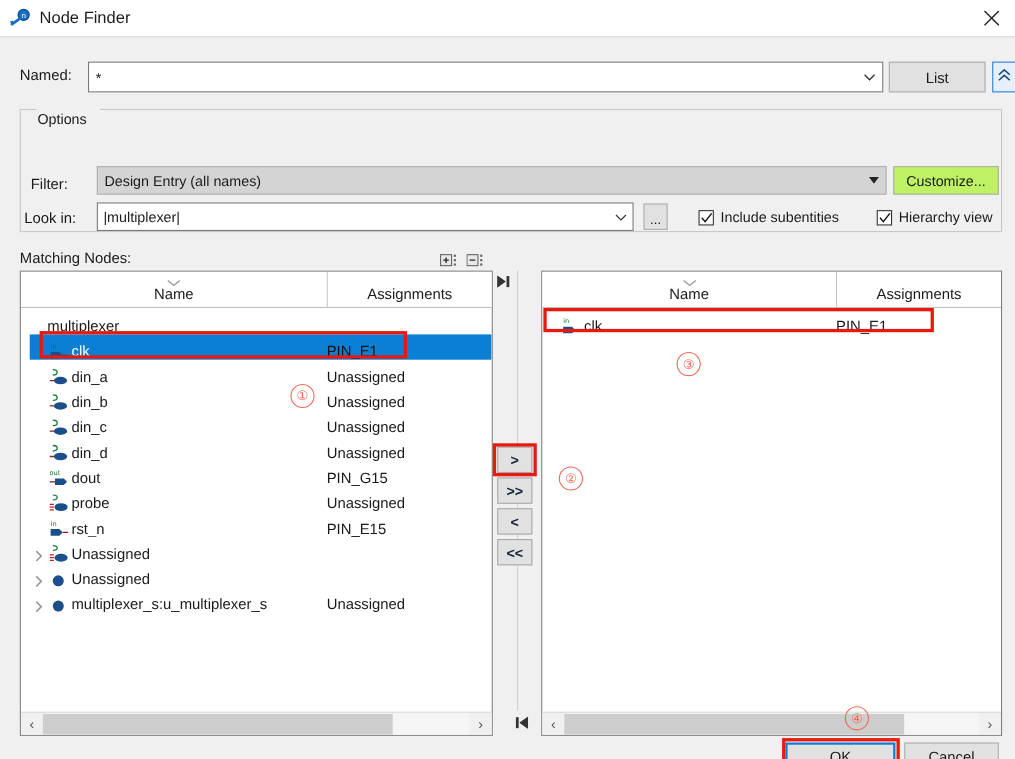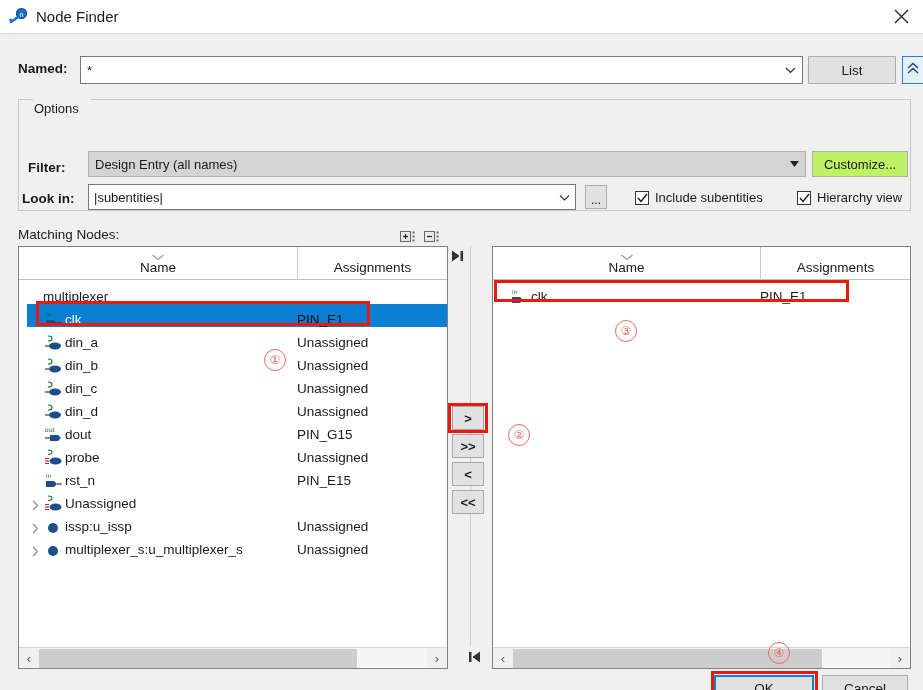--- a/index.html
+++ b/index.html
@@ -41,21 +41,21 @@
     position: absolute;
     left: 0; top: 33px; right: 0; bottom: 0;
     background: #f0f0f0;
     border-top: 1px solid #d9d9d9;
   }
 
   
   #named-row {
     position: absolute; left: 18px; top: 22px; right: 12px; height: 28px;
   }
-  .lbl { font-size: 13.5px; color: #1a1a1a; font-weight: bold; }
+  .lbl { font-size: 13.5px; color: #1a1a1a; }
   #named-label { position:absolute; left:0; top:5px; }
   #named-combo {
     position: absolute; left: 62px; top: 0; width: 723px; height: 28px;
     background: #fff; border: 1px solid #7a7a7a;
     display:flex; align-items:center;
   }
   #named-combo .val { padding-left: 6px; font-size: 13px; flex:1; }
   #named-combo .arrow {
     width: 24px; height: 100%; display:flex; align-items:center; justify-content:center;
   }
@@ -296,21 +296,21 @@
           <polygon points="0,0 9,0 4.5,6" fill="#222"></polygon>
         </svg>
     </span>
   </div>
   <div id="customize-btn">
     <span>Customize...</span>
   </div>
 
   <span id="lookin-label" class="lbl">Look in:</span>
   <div id="lookin-combo">
-    <span class="val">|subentities|</span>
+    <span class="val">|multiplexer|</span>
     <span class="arrow">
       <svg width="11" height="7" viewBox="0 0 11 7">
           <polyline points="1,1.5 5.5,6 10,1.5" fill="none" stroke="#333" stroke-width="1.1"></polyline>
         </svg>
     </span>
   </div>
   <div id="browse-btn">
     <span>...</span>
   </div>
 
@@ -495,21 +495,20 @@
           <span class="twisty">
             <svg width="9" height="11" viewBox="0 0 9 11">
               <polyline points="2,1 6.5,5.5 2,10" fill="none" stroke="#9a9a9a" stroke-width="1.5"></polyline>
             </svg>
           </span>
           <span class="nicon">
             <svg width="18" height="16" viewBox="0 0 18 16">
               <circle cx="8" cy="10" r="5" fill="#1b4f8c"></circle>
             </svg>
           </span>
-          <span class="nname">issp:u_issp</span>
           <span class="assign">Unassigned</span>
         </div>
         <div class="row">
           <span class="twisty">
             <svg width="9" height="11" viewBox="0 0 9 11">
               <polyline points="2,1 6.5,5.5 2,10" fill="none" stroke="#9a9a9a" stroke-width="1.5"></polyline>
             </svg>
           </span>
           <span class="nicon">
             <svg width="18" height="16" viewBox="0 0 18 16">

